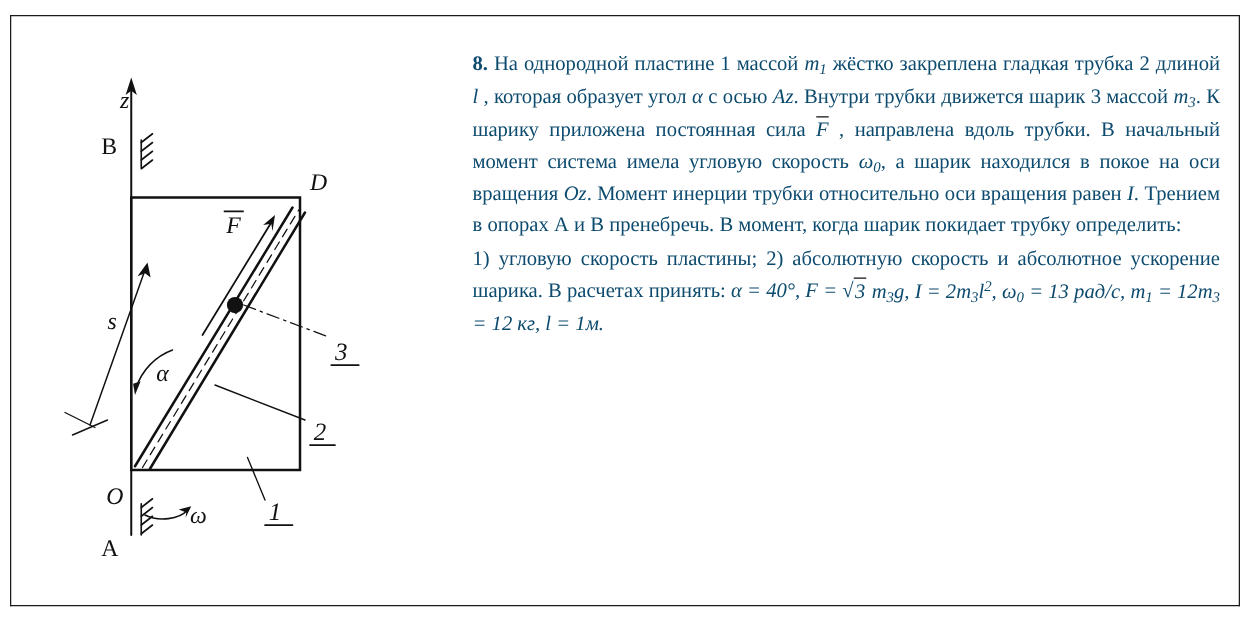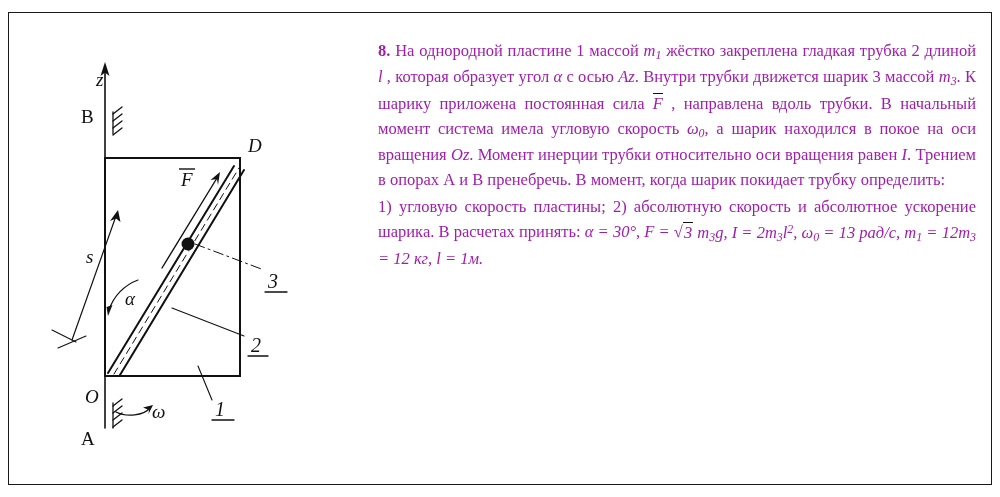--- a/index.html
+++ b/index.html
@@ -51,21 +51,21 @@
   #figure svg { display: block; }
 
   
   #text-panel {
     position: absolute;
     left: 378px;
     top: 38px;
     width: 598px;
     font-size: 16.5px;
     line-height: 1.52;
-    color: #a21caf;
+    color: #0c4a6e;
     text-align: justify;
   }
   #text-panel p { margin: 0 0 2px 0; }
   .it { font-style: italic; }
   .bold { font-weight: bold; }
   .sub { font-size: 0.72em; vertical-align: -0.28em; font-style: italic; }
   .sup { font-size: 0.72em; vertical-align: 0.45em; font-style: italic; }
   .ovl {
     border-top: 1.4px solid #111;
     padding-top: 0px;
@@ -180,18 +180,18 @@
       трубки. В начальный момент система имела угловую
       скорость <span class="it">ω<span class="sub">0</span></span>, а шарик находился в покое на оси вращения
       <span class="it">Oz</span>. Момент инерции трубки относительно оси вращения
       равен <span class="it">I</span>. Трением в опорах А и В пренебречь. В момент,
       когда шарик покидает трубку определить:
     </p>
 
     <p class="para-just">
       1) угловую скорость пластины; 2) абсолютную скорость и
       абсолютное ускорение шарика. В расчетах принять:
-      <span class="it">α = 30°, F = </span><span class="sqrt-wrap"><span class="sqrt-sign">√</span><span class="sqrt-rad">3</span></span><span class="it"> m<span class="sub">3</span>g, I = 2m<span class="sub">3</span>l<span class="sup">2</span>, ω<span class="sub">0</span> = 13 рад/с, m<span class="sub">1</span> = 12m<span class="sub">3</span> = 12 кг,
+      <span class="it">α = 40°, F = </span><span class="sqrt-wrap"><span class="sqrt-sign">√</span><span class="sqrt-rad">3</span></span><span class="it"> m<span class="sub">3</span>g, I = 2m<span class="sub">3</span>l<span class="sup">2</span>, ω<span class="sub">0</span> = 13 рад/с, m<span class="sub">1</span> = 12m<span class="sub">3</span> = 12 кг,
       l = 1м.</span>
     </p>
 
   </div>
 </div>
 
 </body></html>

